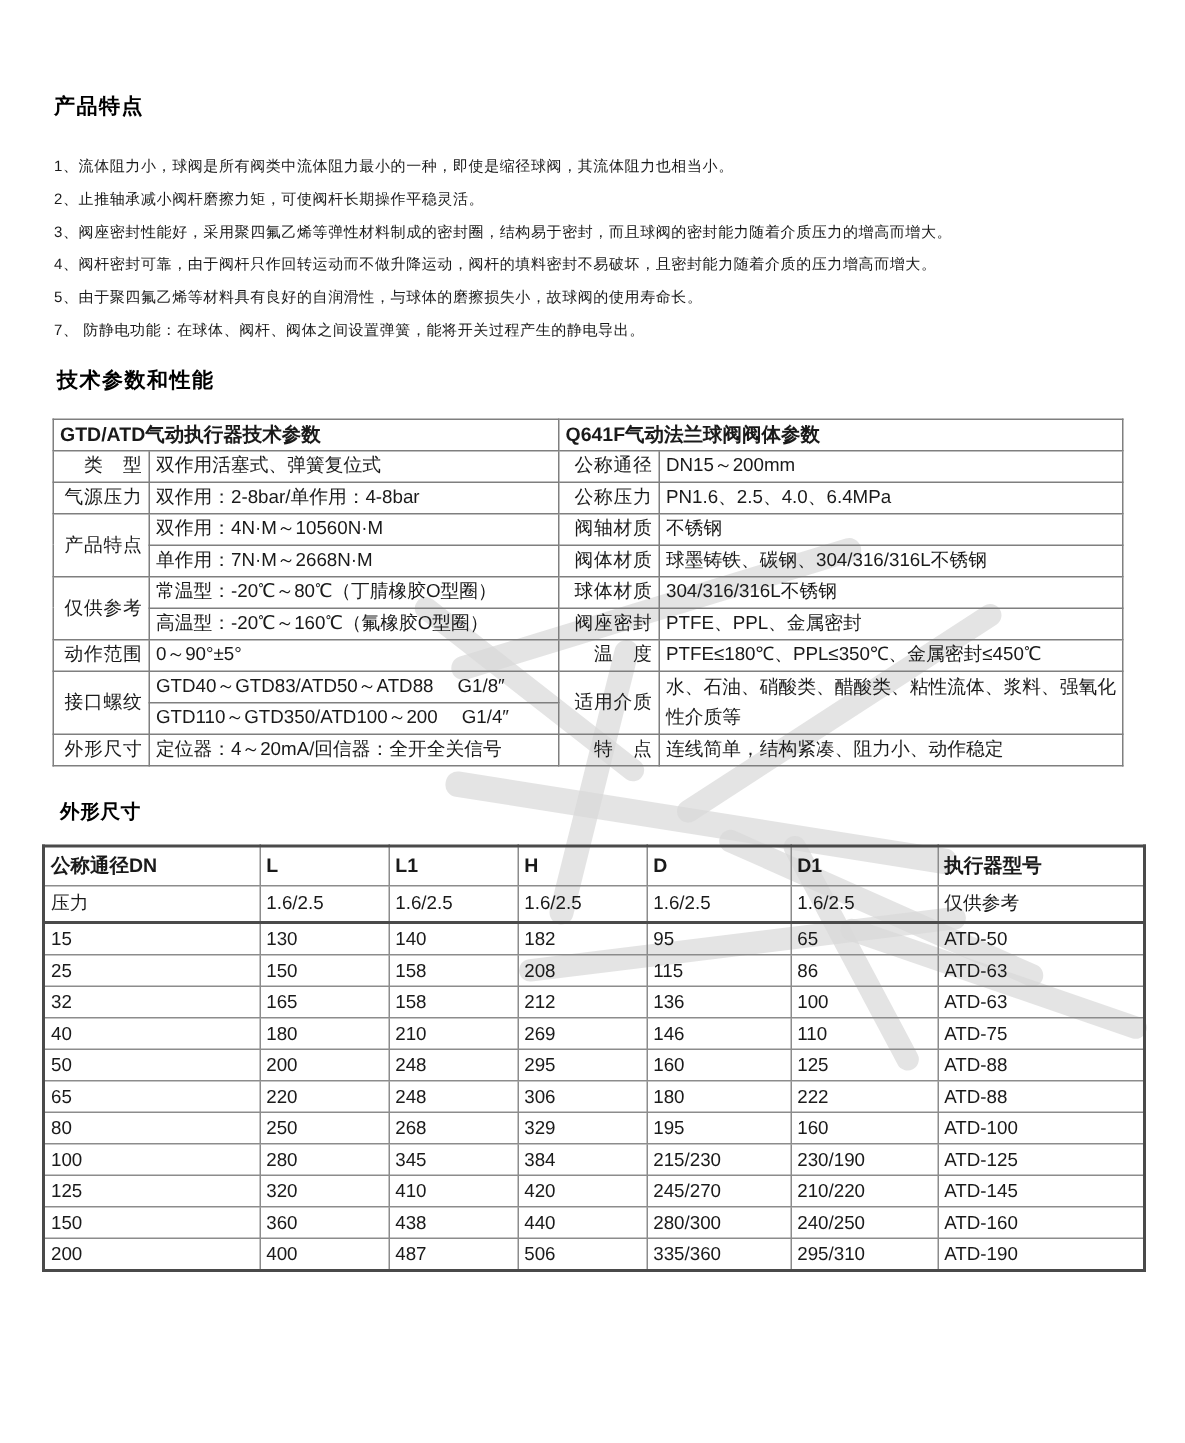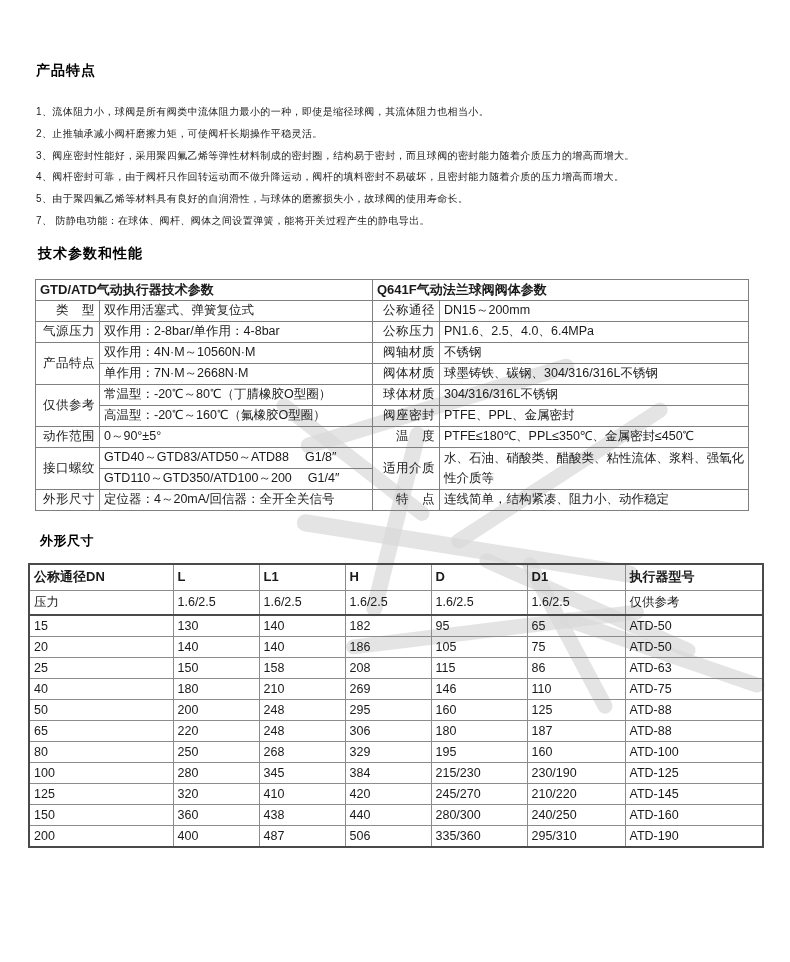--- a/index.html
+++ b/index.html
@@ -191,38 +191,38 @@
     <tr>
       <td>15</td>
       <td>130</td>
       <td>140</td>
       <td>182</td>
       <td>95</td>
       <td>65</td>
       <td>ATD-50</td>
     </tr>
     <tr>
-      <td>20</td>
-      <td>140</td>
-      <td>140</td>
-      <td>186</td>
-      <td>105</td>
-      <td>75</td>
-      <td>ATD-50</td>
-    </tr>
-    <tr>
       <td>25</td>
       <td>150</td>
       <td>158</td>
       <td>208</td>
       <td>115</td>
       <td>86</td>
       <td>ATD-63</td>
     </tr>
     <tr>
+      <td>32</td>
+      <td>165</td>
+      <td>158</td>
+      <td>212</td>
+      <td>136</td>
+      <td>100</td>
+      <td>ATD-63</td>
+    </tr>
+    <tr>
       <td>40</td>
       <td>180</td>
       <td>210</td>
       <td>269</td>
       <td>146</td>
       <td>110</td>
       <td>ATD-75</td>
     </tr>
     <tr>
       <td>50</td>
@@ -232,21 +232,21 @@
       <td>160</td>
       <td>125</td>
       <td>ATD-88</td>
     </tr>
     <tr>
       <td>65</td>
       <td>220</td>
       <td>248</td>
       <td>306</td>
       <td>180</td>
-      <td>187</td>
+      <td>222</td>
       <td>ATD-88</td>
     </tr>
     <tr>
       <td>80</td>
       <td>250</td>
       <td>268</td>
       <td>329</td>
       <td>195</td>
       <td>160</td>
       <td>ATD-100</td>

